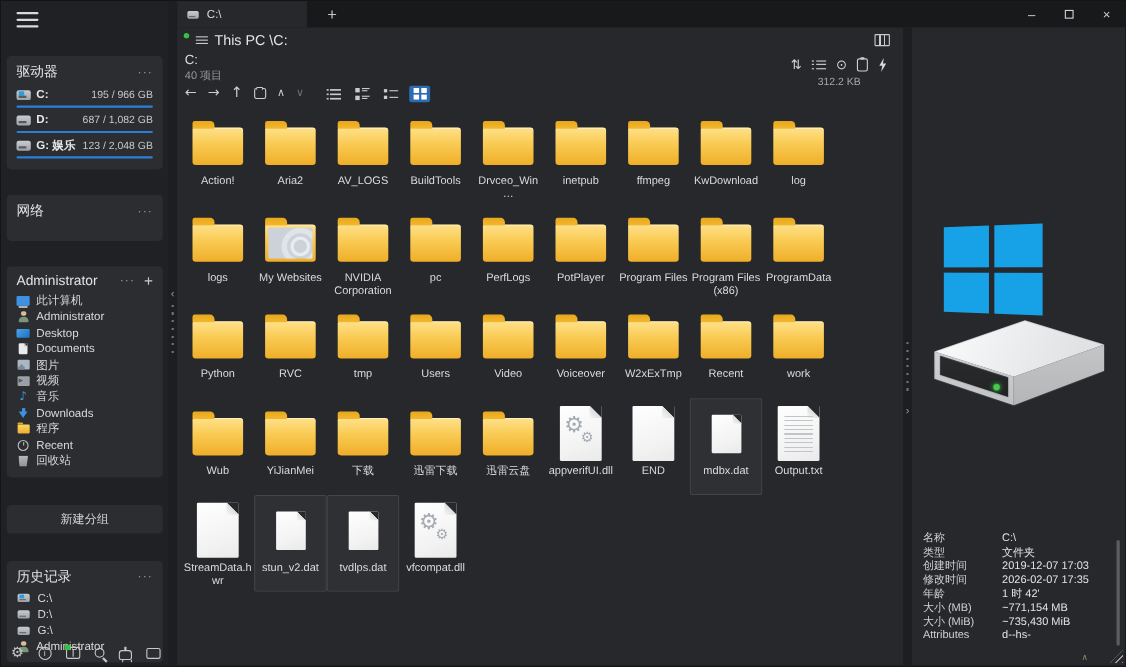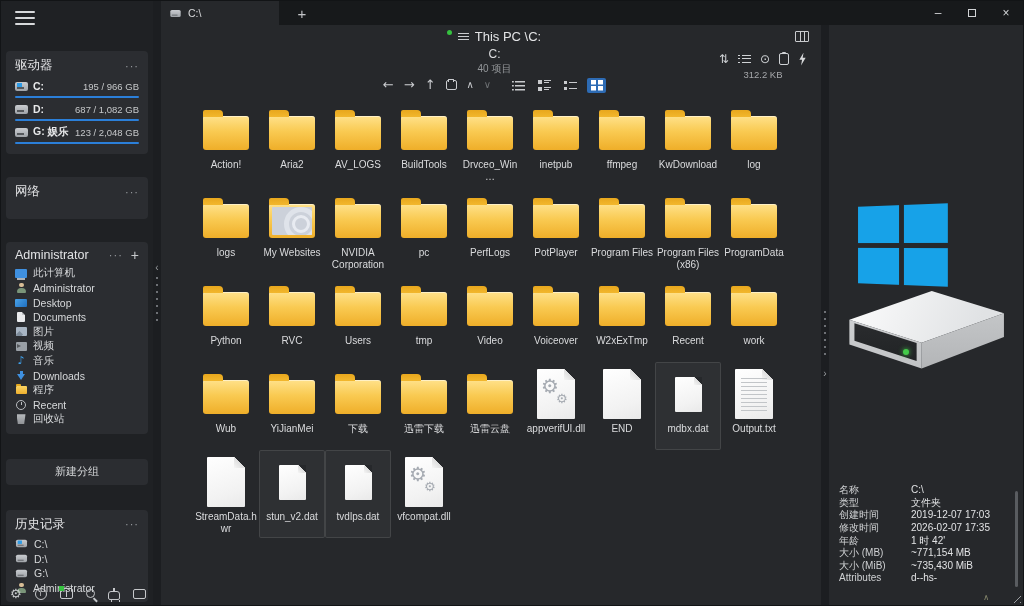--- a/index.html
+++ b/index.html
@@ -73,21 +73,21 @@
   .tabbar{height:24px;background:#17191b;display:flex;align-items:stretch;flex:0 0 24px;}
   .tab{width:118px;background:#26282b;display:flex;align-items:center;padding:0 8px;gap:6px;color:#d8d9db;font-size:10.5px;cursor:pointer;}
   .newtab{width:46px;display:flex;align-items:center;justify-content:center;color:#c3c5c8;font-size:15px;cursor:pointer;}
   .tab-spacer{flex:1;}
   .winctl{display:flex;align-items:center;gap:0;}
   .winbtn{width:34px;height:24px;display:flex;align-items:center;justify-content:center;color:#d2d4d6;font-size:12px;cursor:pointer;}
   .winbtn .maxbox{width:8px;height:8px;border:1px solid #d2d4d6;}
   .body{flex:1;display:flex;min-height:0;}
 
   
-  .content{flex:1;position:relative;display:flex;flex-direction:column;min-width:0;padding:2px 0 0 4px;align-items:center;}
+  .content{flex:1;position:relative;display:flex;flex-direction:column;min-width:0;padding:2px 0 0 4px;}
   .title-row{height:19px;display:flex;align-items:center;gap:6px;padding-left:2px;}
   .gdot{width:5px;height:5px;border-radius:50%;background:#35c13f;margin-top:-8px;}
   .mini-menu{width:11px;height:8px;display:flex;flex-direction:column;justify-content:space-between;}
   .mini-menu i{height:1.4px;background:#c9cbce;}
   .page-title{color:#e3e4e6;font-size:13px;}
   .columns-icon{position:absolute;top:6px;right:12px;width:14px;height:11px;border:1.2px solid #c9cbce;border-radius:1px;background:linear-gradient(90deg,transparent 3.5px,#c9cbce 3.5px,#c9cbce 4.7px,transparent 4.7px,transparent 7.5px,#c9cbce 7.5px,#c9cbce 8.7px,transparent 8.7px);cursor:pointer;}
   .path-row{height:16px;display:flex;align-items:center;padding-left:3px;color:#dcdddf;font-size:12px;}
   .count-row{height:13px;display:flex;align-items:center;padding-left:3px;color:#94979a;font-size:10px;}
   .tool-cluster{position:absolute;top:27px;right:14px;text-align:center;}
   .tc-icons{display:flex;align-items:center;gap:9px;color:#cfd2d5;}
@@ -539,27 +539,27 @@
           <div class="cell">
               <div class="icnbox">
                 <div class="folder"></div>
               </div>
               <div class="lbl">RVC</div>
             </div>
           <div class="cell">
               <div class="icnbox">
                 <div class="folder"></div>
               </div>
+              <div class="lbl">tmp</div>
+            </div>
+          <div class="cell">
+              <div class="icnbox">
+                <div class="folder"></div>
+              </div>
               <div class="lbl">Users</div>
-            </div>
-          <div class="cell">
-              <div class="icnbox">
-                <div class="folder"></div>
-              </div>
-              <div class="lbl">tmp</div>
             </div>
           <div class="cell">
               <div class="icnbox">
                 <div class="folder"></div>
               </div>
               <div class="lbl">Video</div>
             </div>
           <div class="cell">
               <div class="icnbox">
                 <div class="folder"></div>

